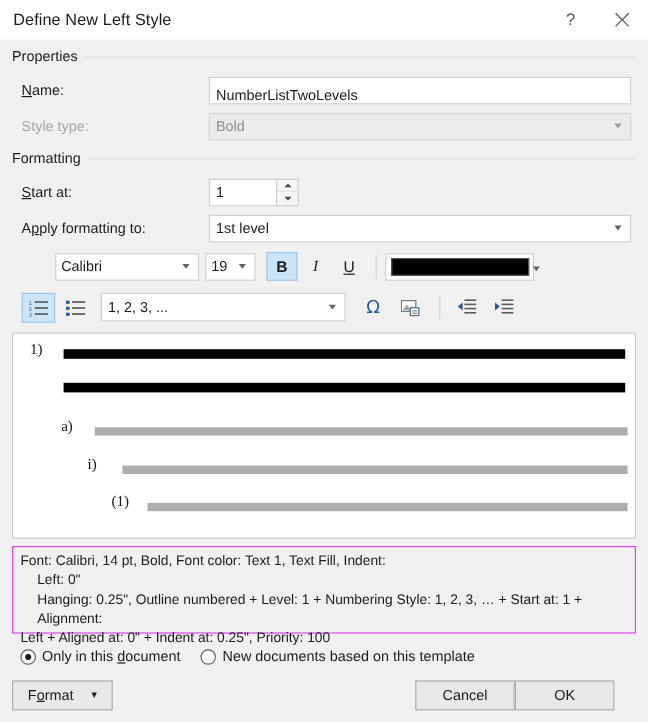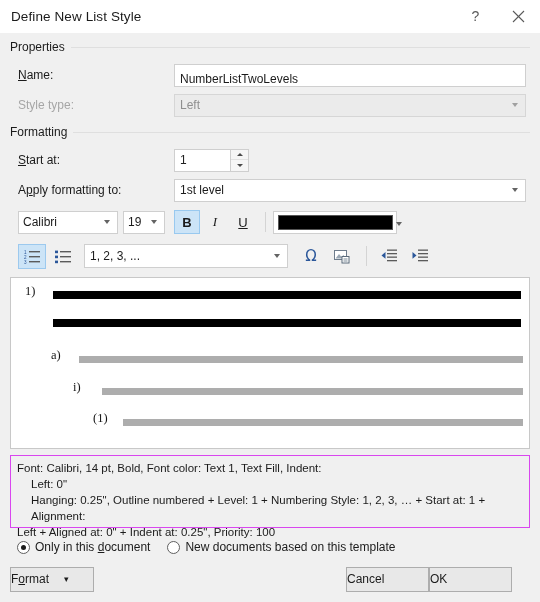--- a/index.html
+++ b/index.html
@@ -166,21 +166,21 @@
   .tri-dn { border-left: 3.5px solid transparent; border-right: 3.5px solid transparent; border-top: 3.5px solid #4a4a4a; }
 
   
   .fmt-toolbar {
     display: flex;
     align-items: center;
     height: 26px;
     margin-top: 6px;
     padding-left: 8px;
   }
-  .font-combo { width: 100px; flex: 0 0 auto; margin-right: 5px; }
+  .font-combo { width: 120px; flex: 0 0 auto; margin-right: 5px; margin-left: 28px; }
   .size-combo { width: 42px; flex: 0 0 auto; margin-right: 9px; }
   .font-combo .val, .size-combo .val { padding: 0 4px; }
 
   .tbtn {
     width: 26px; height: 24px;
     display: flex; align-items: center; justify-content: center;
     font-size: 13px;
     color: #1b1b1b;
     margin-right: 2px;
     border: 1px solid transparent;
@@ -314,38 +314,39 @@
     padding: 0 18px 0 10px;
     position: relative;
   }
   .btn {
     height: 25px;
     min-width: 80px;
     background: #e8e8e8;
     border: 1px solid #adadad;
     display: flex;
     align-items: center;
+    justify-content: center;
     font-size: 12px;
     color: #1b1b1b;
     cursor: default;
     gap: 10px;
   }
   .btn.format { min-width: 84px; }
   .btn.ok { min-width: 83px; margin-right: 10px; }
   .btn.cancel { min-width: 83px; }
   .spacer { flex: 1 1 auto; }
   .caret-dot { margin-left: 5px; font-size: 9px; }
 </style>
 </head>
 <body>
 
 <div class="dialog">
 
   <div class="titlebar">
-    <div class="title-text">Define New List Style</div>
+    <div class="title-text">Define New Left Style</div>
     <div class="tb-btn help">
       <span>?</span>
     </div>
     <div class="tb-btn close">
       <svg width="13" height="13" viewBox="0 0 13 13">
         <line x1="1" y1="1" x2="12" y2="12" stroke="#5a5a5a" stroke-width="1.1"></line>
         <line x1="12" y1="1" x2="1" y2="12" stroke="#5a5a5a" stroke-width="1.1"></line>
       </svg>
     </div>
   </div>
@@ -360,21 +361,21 @@
     <div class="row">
       <div class="lbl"><u class="acc">N</u>ame:</div>
       <div class="textbox flexfill">
         <span>NumberListTwoLevels</span>
       </div>
     </div>
 
     <div class="row">
       <div class="lbl dim">Style type:</div>
       <div class="combo disabled">
-        <div class="val">Left</div>
+        <div class="val">Bold</div>
         <div class="arrow">
             <span class="chev"></span>
           </div>
       </div>
     </div>
 
     <div class="group-head">
       <div class="gh-label">Formatting</div>
       <div class="gh-rule"></div>
     </div>

